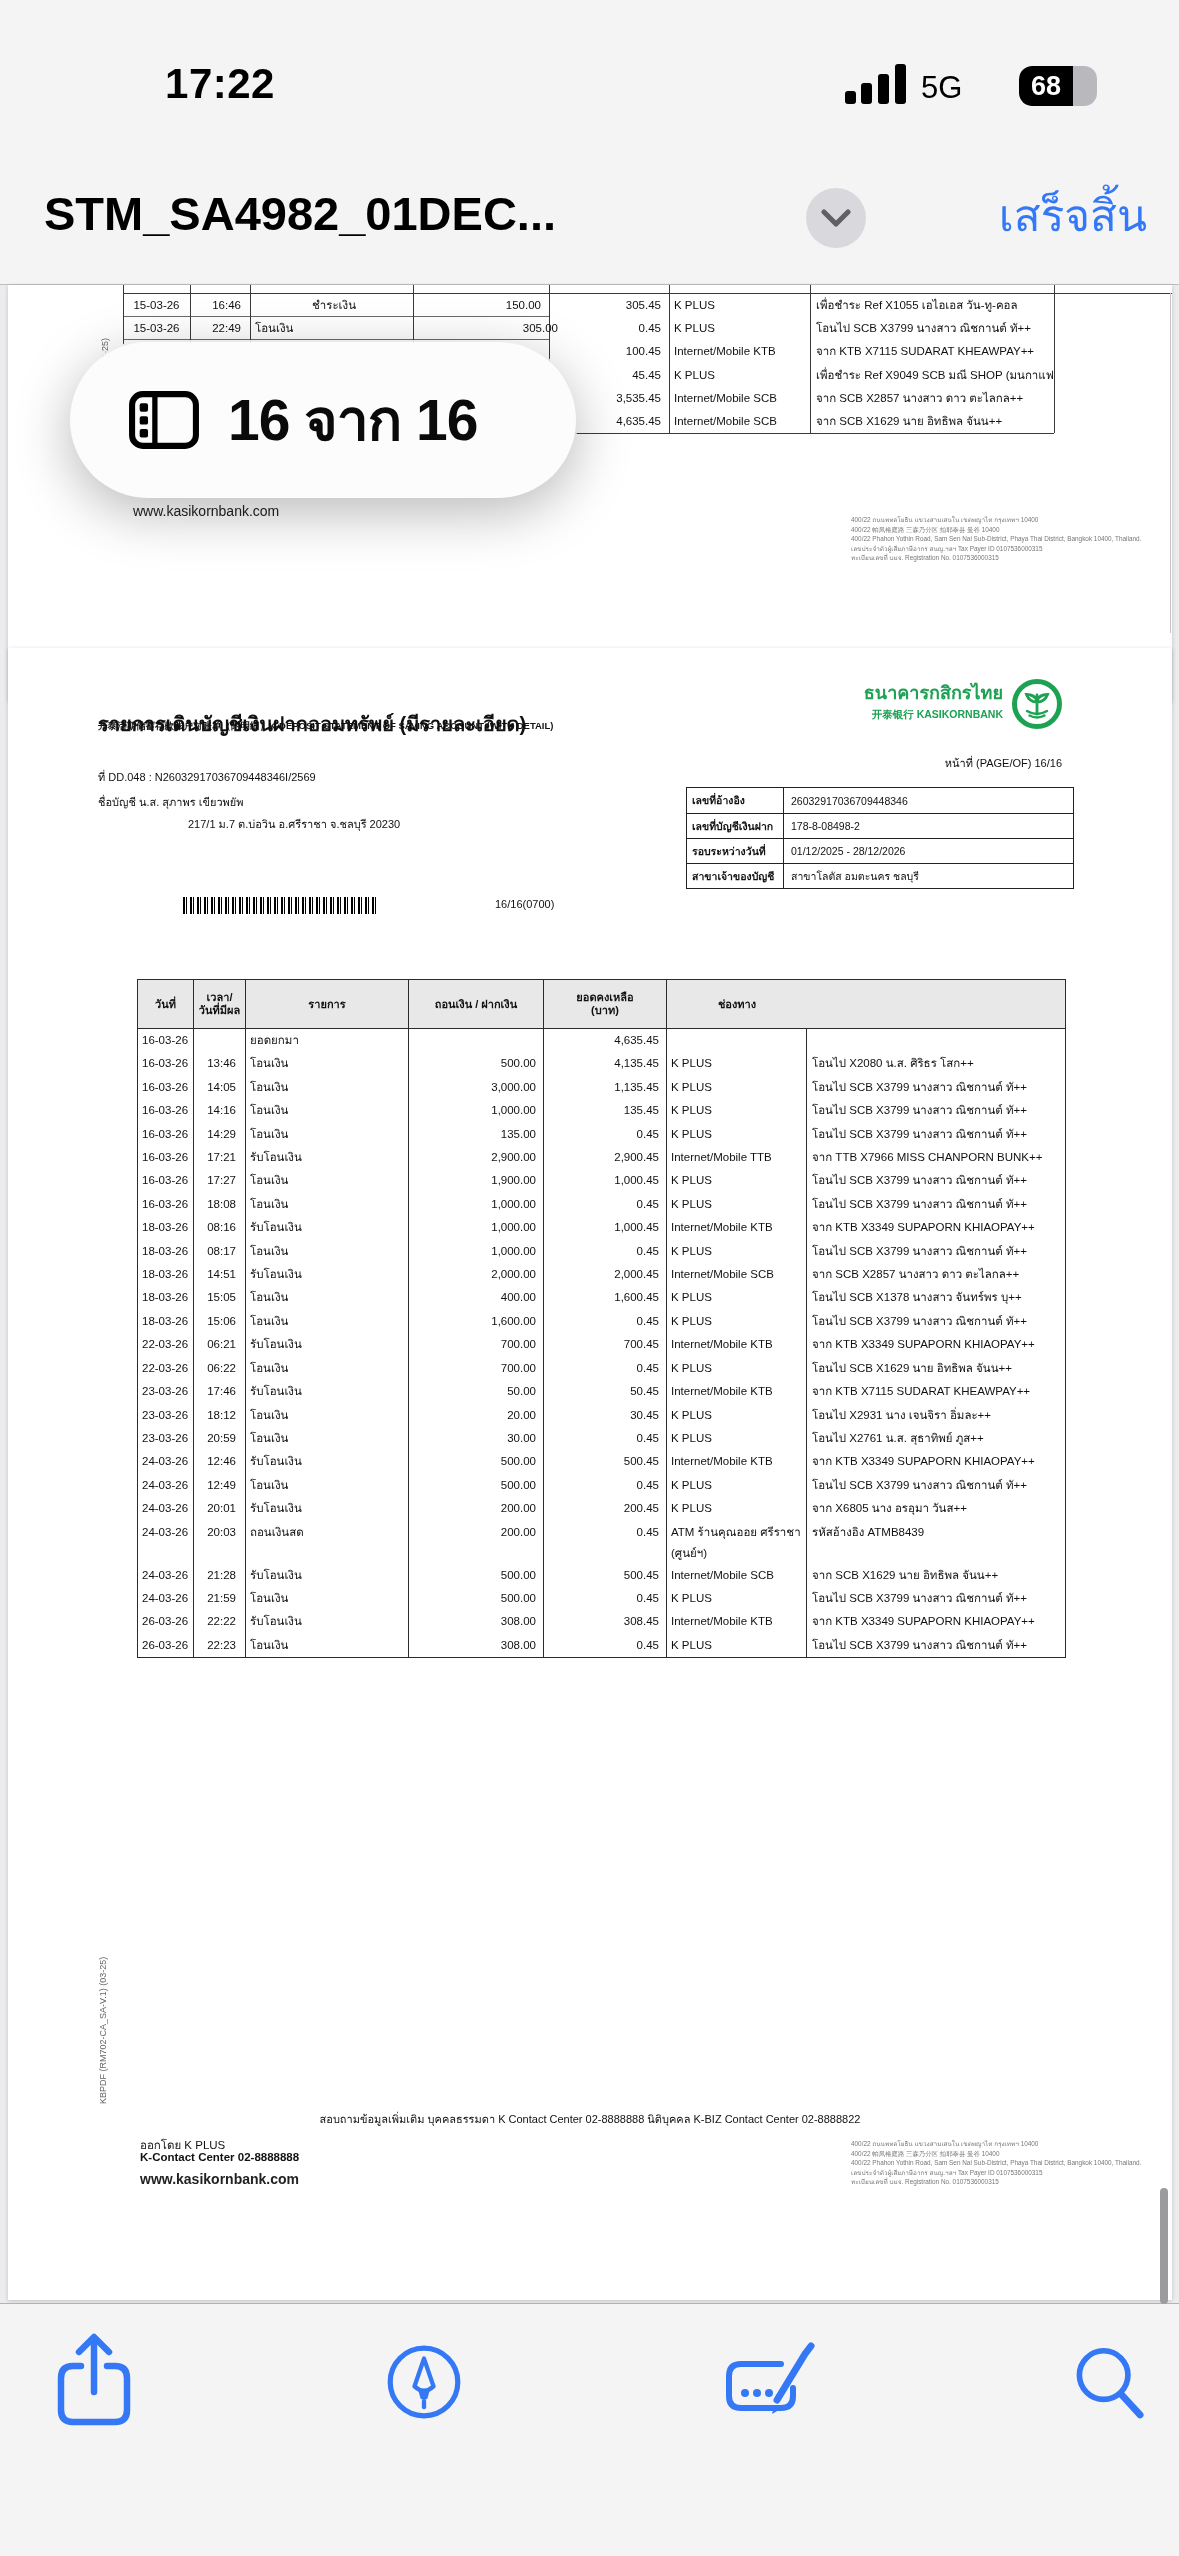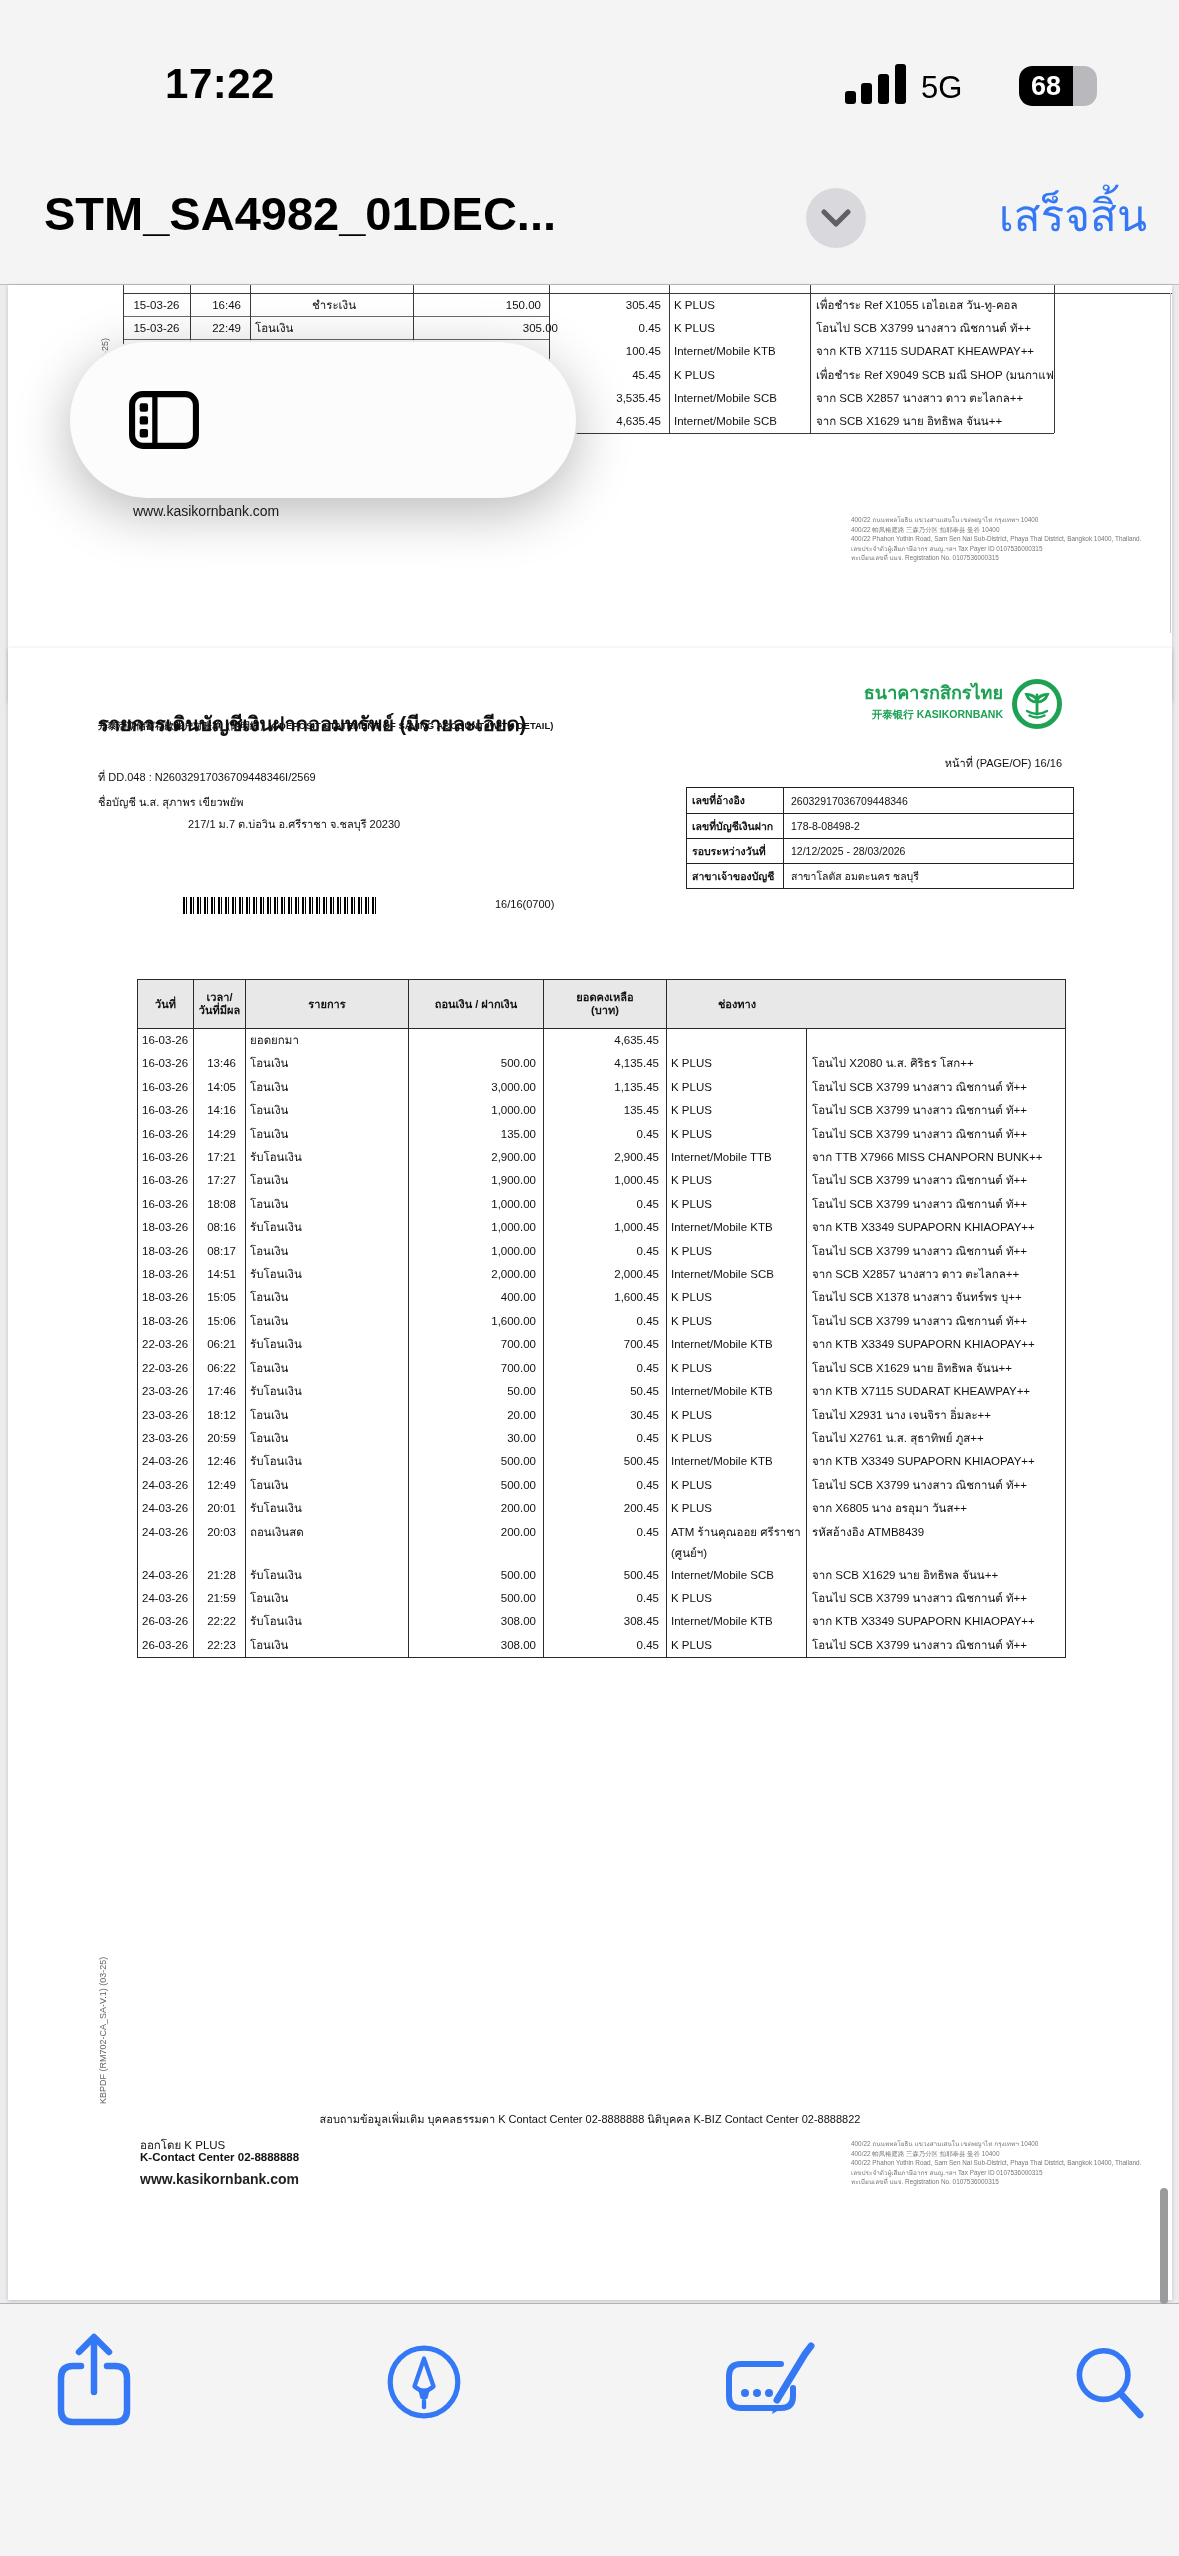--- a/index.html
+++ b/index.html
@@ -225,21 +225,21 @@
         <div class="info-row">
           <div class="info-label">เลขที่อ้างอิง</div>
           <div class="info-value">26032917036709448346</div>
         </div>
         <div class="info-row">
           <div class="info-label">เลขที่บัญชีเงินฝาก</div>
           <div class="info-value">178-8-08498-2</div>
         </div>
         <div class="info-row">
           <div class="info-label">รอบระหว่างวันที่</div>
-          <div class="info-value">12/12/2025 - 28/03/2026</div>
+          <div class="info-value">01/12/2025 - 28/12/2026</div>
         </div>
         <div class="info-row">
           <div class="info-label">สาขาเจ้าของบัญชี</div>
           <div class="info-value">สาขาโลตัส อมตะนคร ชลบุรี</div>
         </div>
       </div>
 
     <div class="barcode"></div>
     <div class="barcode-cap">16/16(0700)</div>
 
@@ -508,20 +508,21 @@
 </div>
 
 <div class="pill">
   <svg style="margin-left:56px" width="76" height="64" viewBox="0 0 100 84">
     <rect x="8" y="8" width="84" height="68" rx="14" fill="none" stroke="#000" stroke-width="8"></rect>
     <line x1="38" y1="10" x2="38" y2="74" stroke="#000" stroke-width="7"></line>
     <rect x="18" y="20" width="11" height="11" rx="2.5" fill="#000"></rect>
     <rect x="18" y="37" width="11" height="11" rx="2.5" fill="#000"></rect>
     <rect x="18" y="54" width="11" height="11" rx="2.5" fill="#000"></rect>
   </svg>
+  <div class="pill-label">16 จาก 16</div>
 </div>
 
 <div class="scroll-thumb"></div>
 
 <div class="toolbar">
   <div class="tool" style="left:44px">
     <svg width="86" height="100" viewBox="0 0 86 100">
       <path d="M30 34 H22 q-12 0 -12 12 v32 q0 12 12 12 h42 q12 0 12 -12 v-32 q0 -12 -12 -12 h-8" fill="none" stroke="#3478F6" stroke-width="6.5" stroke-linecap="round"></path>
       <line x1="43" y1="60" x2="43" y2="8" stroke="#3478F6" stroke-width="6.5" stroke-linecap="round"></line>
       <path d="M28 20 L43 5 L58 20" fill="none" stroke="#3478F6" stroke-width="6.5" stroke-linecap="round" stroke-linejoin="round"></path>

